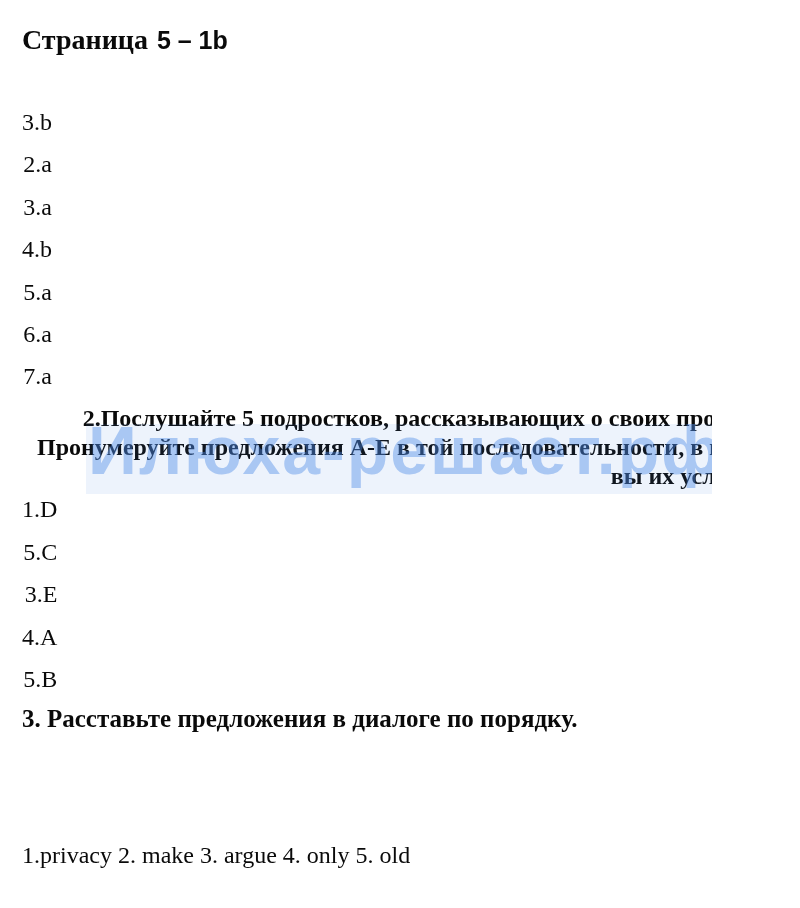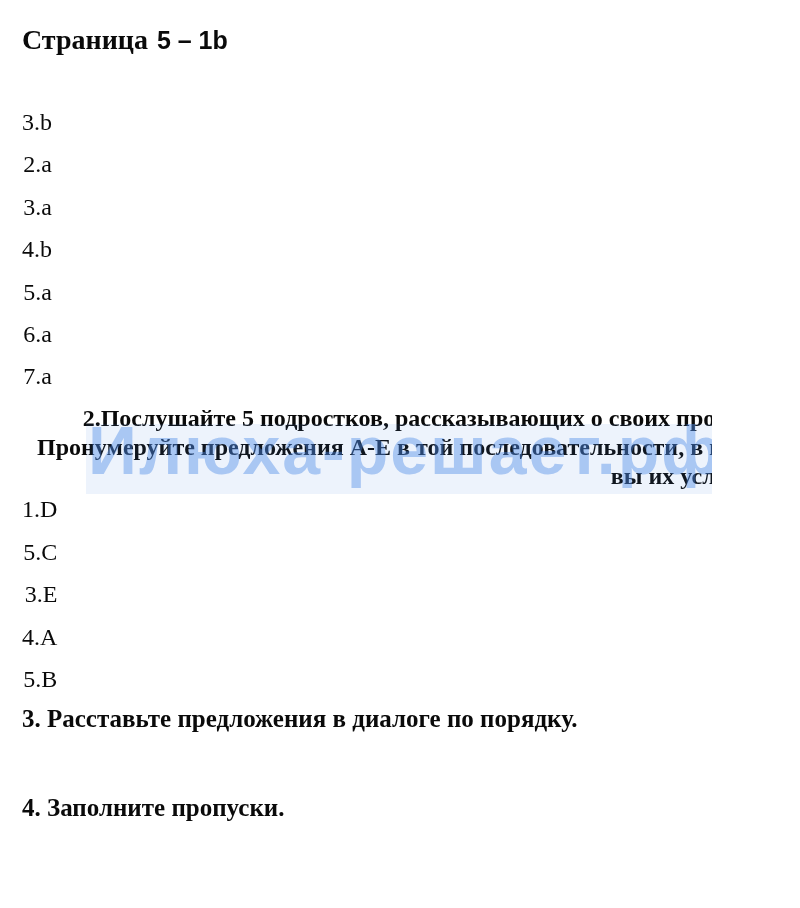--- a/index.html
+++ b/index.html
@@ -107,19 +107,19 @@
     <div class="answer-item">1.D</div>
     <div class="answer-item">5.C</div>
     <div class="answer-item">3.E</div>
     <div class="answer-item">4.A</div>
     <div class="answer-item">5.B</div>
   </div>
 
   <h2 class="sec-heading" id="sec3-heading">3. Расставьте предложения в диалоге по порядку.</h2>
 
 
-  <h2 class="sec-heading" id="sec4-heading">4. Заполните пропуски.</h2>
 
+  <div class="answer-line" id="answer4">1.privacy 2. make 3. argue 4. only 5. old</div>
 
   <div class="watermark-band"></div>
   <div class="watermark">Илюха-решает.рф</div>
 
 </div>
 
 </body></html>

